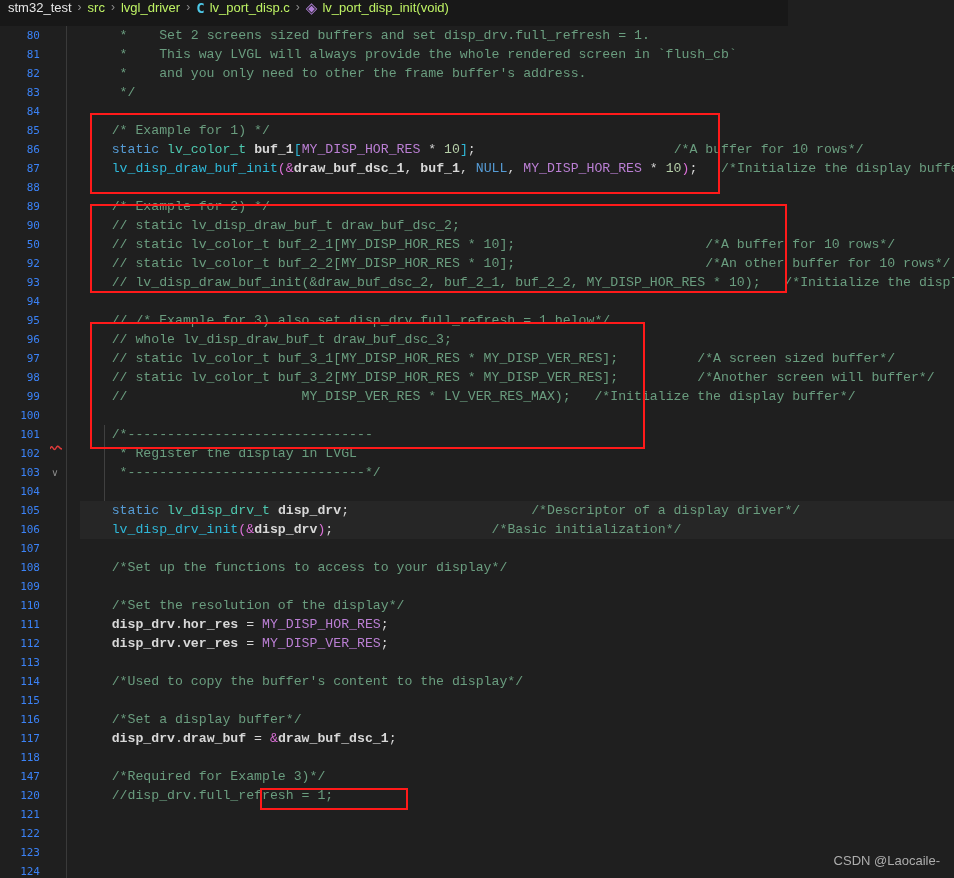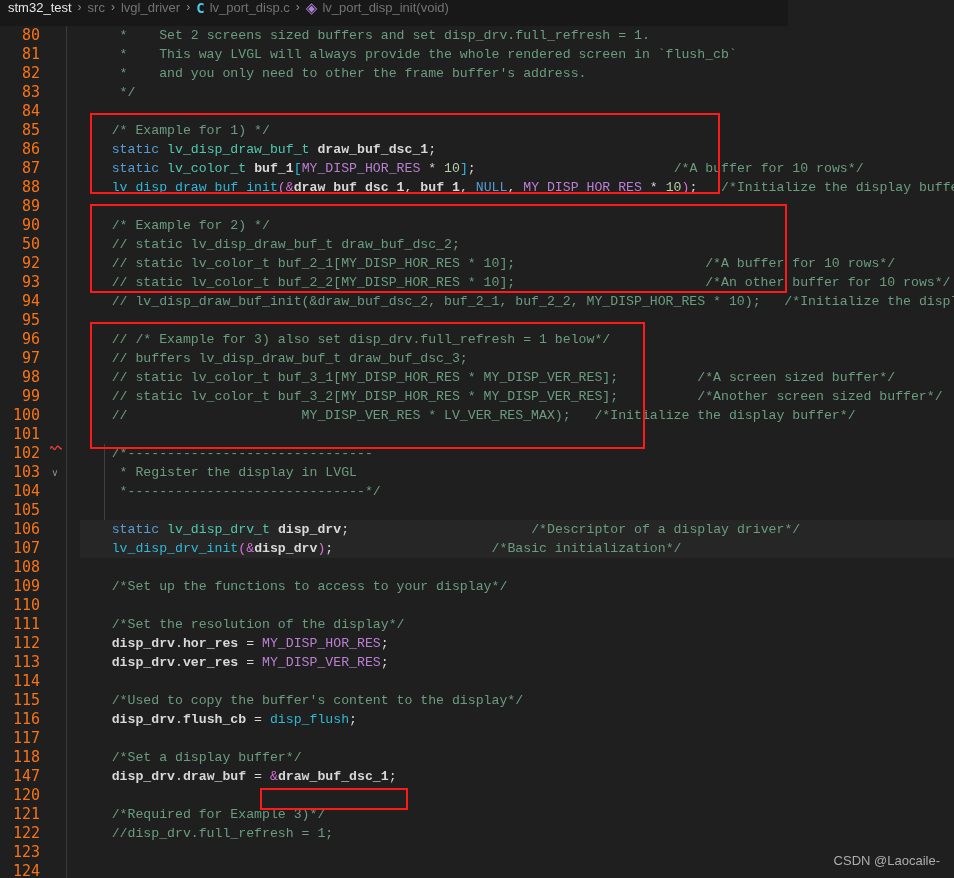--- a/index.html
+++ b/index.html
@@ -12,21 +12,21 @@
 
   
   #breadcrumb{
     position:absolute;left:0;top:0;width:788px;height:26px;
     background:#181818;
     display:flex;align-items:flex-start;
     padding-left:8px;box-sizing:border-box;
     font-family:"Liberation Sans","DejaVu Sans",sans-serif;
     font-size:13px;color:#cccccc;white-space:nowrap;
   }
-  #breadcrumb .crumb{color:#737373;}
+  #breadcrumb .crumb{color:#bef264;}
   #breadcrumb .crumb.root{color:#e6e6e6;}
   #breadcrumb .sep{color:#8d8d8d;margin:0 6px;font-size:12px;}
   #breadcrumb .ic{margin-right:5px;display:inline-flex;align-items:center;}
   #breadcrumb .c-glyph{color:#4ec9e8;font-weight:700;font-size:14px;font-family:"DejaVu Sans Mono",monospace;}
   #breadcrumb .cube-glyph{color:#b180d7;font-size:15px;line-height:1;}
 
   
   #editor{
     position:absolute;left:0;top:26px;width:954px;height:852px;
     background:#1f1f1f;overflow:hidden;
@@ -35,21 +35,21 @@
   #left-strip{
     position:absolute;left:0;top:0;width:4px;height:852px;background:#1f1f1f;
   }
   #gutter{
     position:absolute;left:0;top:0;width:46px;height:852px;
     text-align:right;
   }
   #gutter .ln{
     height:19px;line-height:19px;
     font-family:"DejaVu Sans Mono","Liberation Mono",monospace;
-    font-size:15px;color:#f97316;
+    font-size:11px;color:#3b82f6;
     padding-right:6px;box-sizing:border-box;
     letter-spacing:0px;
   }
   
   #foldcol{position:absolute;left:46px;top:0;width:18px;height:852px;}
   .fold-chevron{
     position:absolute;left:4px;width:10px;height:19px;
     color:#8a8a8a;font-size:10px;line-height:19px;text-align:center;
     font-family:"DejaVu Sans",sans-serif;
   }
@@ -176,51 +176,49 @@
           </svg></div>
       </div>
     <div id="gutter-rule"></div>
     <div id="code">
         <div class="row"><span class="cmt">     * </span><span class="cmt">   Set 2 screens sized buffers and set disp_drv.full_refresh = 1.</span></div>
         <div class="row"><span class="cmt">     *    This way LVGL will always provide the whole rendered screen in `flush_cb`</span></div>
         <div class="row"><span class="cmt">     *    and you only need to other the frame buffer's address.</span></div>
         <div class="row"><span class="cmt">     */</span></div>
         <div class="row">&nbsp;</div>
         <div class="row"><span class="cmt">    /* Example for 1) */</span></div>
-        <div class="row"><span class="pun">    </span><span class="kw">static</span><span class="pun"> </span><span class="typ">lv_disp_draw_buf_t</span><span class="pun"> </span><span class="var">draw_buf_dsc_1</span><span class="pun">;</span></div>
         <div class="row"><span class="pun">    </span><span class="kw">static</span><span class="pun"> </span><span class="typ">lv_color_t</span><span class="pun"> </span><span class="var">buf_1</span><span class="brk">[</span><span class="mac">MY_DISP_HOR_RES</span><span class="pun"> * </span><span class="num">10</span><span class="brk">]</span><span class="pun">;</span><span class="pun">                         </span><span class="cmt">/*A buffer for 10 rows*/</span></div>
         <div class="row"><span class="pun">    </span><span class="fn">lv_disp_draw_buf_init</span><span class="paren">(</span><span class="paren">&amp;</span><span class="var">draw_buf_dsc_1</span><span class="pun">, </span><span class="var">buf_1</span><span class="pun">, </span><span class="kw">NULL</span><span class="pun">, </span><span class="mac">MY_DISP_HOR_RES</span><span class="pun"> * </span><span class="num">10</span><span class="paren">)</span><span class="pun">;</span><span class="pun">   </span><span class="cmt">/*Initialize the display buffer*/</span></div>
         <div class="row">&nbsp;</div>
         <div class="row"><span class="cmt">    /* Example for 2) */</span></div>
         <div class="row"><span class="cmt">    // static lv_disp_draw_buf_t draw_buf_dsc_2;</span></div>
         <div class="row"><span class="cmt">    // static lv_color_t buf_2_1[MY_DISP_HOR_RES * 10];</span><span class="pun">                        </span><span class="cmt">/*A buffer for 10 rows*/</span></div>
         <div class="row"><span class="cmt">    // static lv_color_t buf_2_2[MY_DISP_HOR_RES * 10];</span><span class="pun">                        </span><span class="cmt">/*An other buffer for 10 rows*/</span></div>
         <div class="row"><span class="cmt">    // lv_disp_draw_buf_init(&amp;draw_buf_dsc_2, buf_2_1, buf_2_2, MY_DISP_HOR_RES * 10);</span><span class="pun">   </span><span class="cmt">/*Initialize the display buffer*/</span></div>
         <div class="row">&nbsp;</div>
         <div class="row"><span class="cmt">    // /* Example for 3) also set disp_drv.full_refresh = 1 below*/</span></div>
-        <div class="row"><span class="cmt">    // buffers lv_disp_draw_buf_t draw_buf_dsc_3;</span></div>
+        <div class="row"><span class="cmt">    // whole lv_disp_draw_buf_t draw_buf_dsc_3;</span></div>
         <div class="row"><span class="cmt">    // static lv_color_t buf_3_1[MY_DISP_HOR_RES * MY_DISP_VER_RES];</span><span class="pun">          </span><span class="cmt">/*A screen sized buffer*/</span></div>
-        <div class="row"><span class="cmt">    // static lv_color_t buf_3_2[MY_DISP_HOR_RES * MY_DISP_VER_RES];</span><span class="pun">          </span><span class="cmt">/*Another screen sized buffer*/</span></div>
+        <div class="row"><span class="cmt">    // static lv_color_t buf_3_2[MY_DISP_HOR_RES * MY_DISP_VER_RES];</span><span class="pun">          </span><span class="cmt">/*Another screen will buffer*/</span></div>
         <div class="row"><span class="cmt">    //                      MY_DISP_VER_RES * LV_VER_RES_MAX);</span><span class="pun">   </span><span class="cmt">/*Initialize the display buffer*/</span></div>
         <div class="row">&nbsp;</div>
         <div class="row"><span class="cmt">    /*-------------------------------</span><div class="guide" style="left: 24px;"></div></div>
         <div class="row"><span class="cmt">     * Register the display in LVGL</span><div class="guide" style="left: 24px;"></div></div>
         <div class="row"><span class="cmt">     *------------------------------*/</span><div class="guide" style="left: 24px;"></div></div>
         <div class="row">&nbsp;<div class="guide" style="left: 24px;"></div></div>
         <div class="row hl"><span class="pun">    </span><span class="kw">static</span><span class="pun"> </span><span class="typ">lv_disp_drv_t</span><span class="pun"> </span><span class="var">disp_drv</span><span class="pun">;</span><span class="pun">                       </span><span class="cmt">/*Descriptor of a display driver*/</span></div>
         <div class="row hl"><span class="pun">    </span><span class="fn">lv_disp_drv_init</span><span class="paren">(</span><span class="paren">&amp;</span><span class="var">disp_drv</span><span class="paren">)</span><span class="pun">;</span><span class="pun">                    </span><span class="cmt">/*Basic initialization*/</span></div>
         <div class="row">&nbsp;</div>
         <div class="row"><span class="cmt">    /*Set up the functions to access to your display*/</span></div>
         <div class="row">&nbsp;</div>
         <div class="row"><span class="cmt">    /*Set the resolution of the display*/</span></div>
         <div class="row"><span class="pun">    </span><span class="var">disp_drv</span><span class="pun">.</span><span class="var">hor_res</span><span class="pun"> = </span><span class="mac">MY_DISP_HOR_RES</span><span class="pun">;</span></div>
         <div class="row"><span class="pun">    </span><span class="var">disp_drv</span><span class="pun">.</span><span class="var">ver_res</span><span class="pun"> = </span><span class="mac">MY_DISP_VER_RES</span><span class="pun">;</span></div>
         <div class="row">&nbsp;</div>
         <div class="row"><span class="cmt">    /*Used to copy the buffer's content to the display*/</span></div>
-        <div class="row"><span class="pun">    </span><span class="var">disp_drv</span><span class="pun">.</span><span class="var">flush_cb</span><span class="pun"> = </span><span class="fn">disp_flush</span><span class="pun">;</span></div>
         <div class="row">&nbsp;</div>
         <div class="row"><span class="cmt">    /*Set a display buffer*/</span></div>
         <div class="row"><span class="pun">    </span><span class="var">disp_drv</span><span class="pun">.</span><span class="var">draw_buf</span><span class="pun"> = </span><span class="paren">&amp;</span><span class="var">draw_buf_dsc_1</span><span class="pun">;</span></div>
         <div class="row">&nbsp;</div>
         <div class="row"><span class="cmt">    /*Required for Example 3)*/</span></div>
         <div class="row"><span class="cmt">    //disp_drv.full_refresh = 1;</span></div>
         <div class="row">&nbsp;</div>
       </div>
     <div id="boxes">
         <div class="redbox" style="left: 90px; top: 87px; width: 630px; height: 81px; border-color: rgb(255, 26, 26);"></div>

